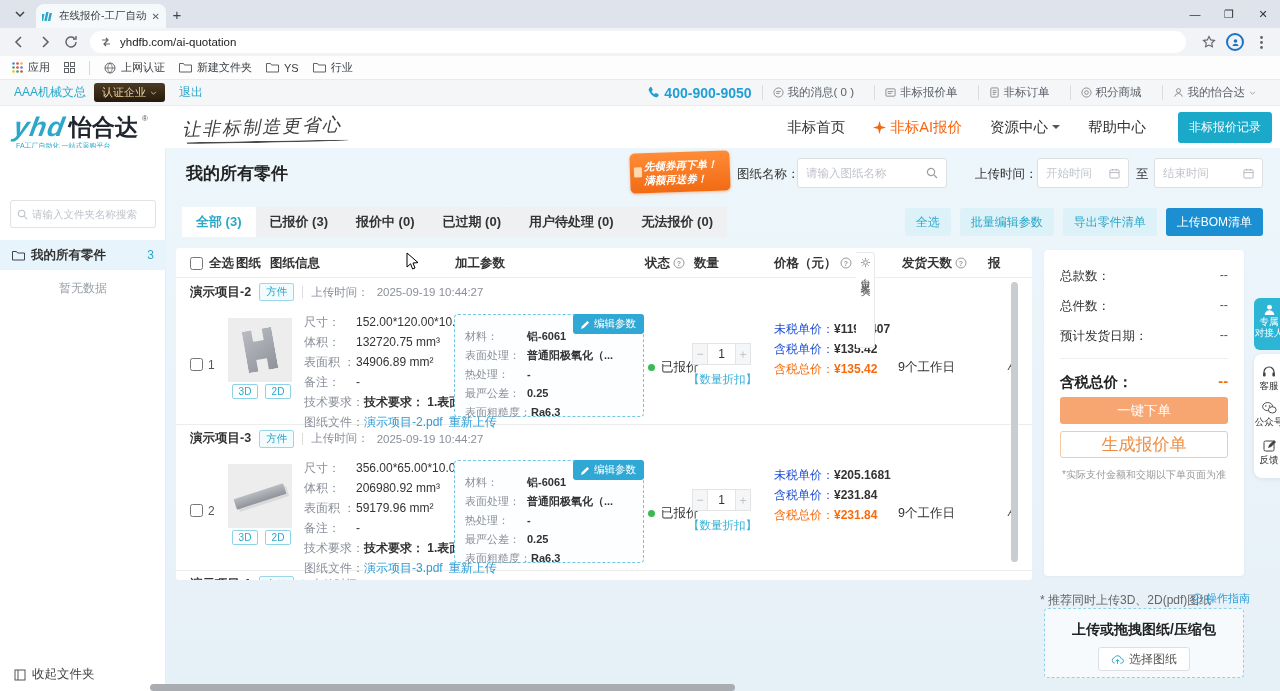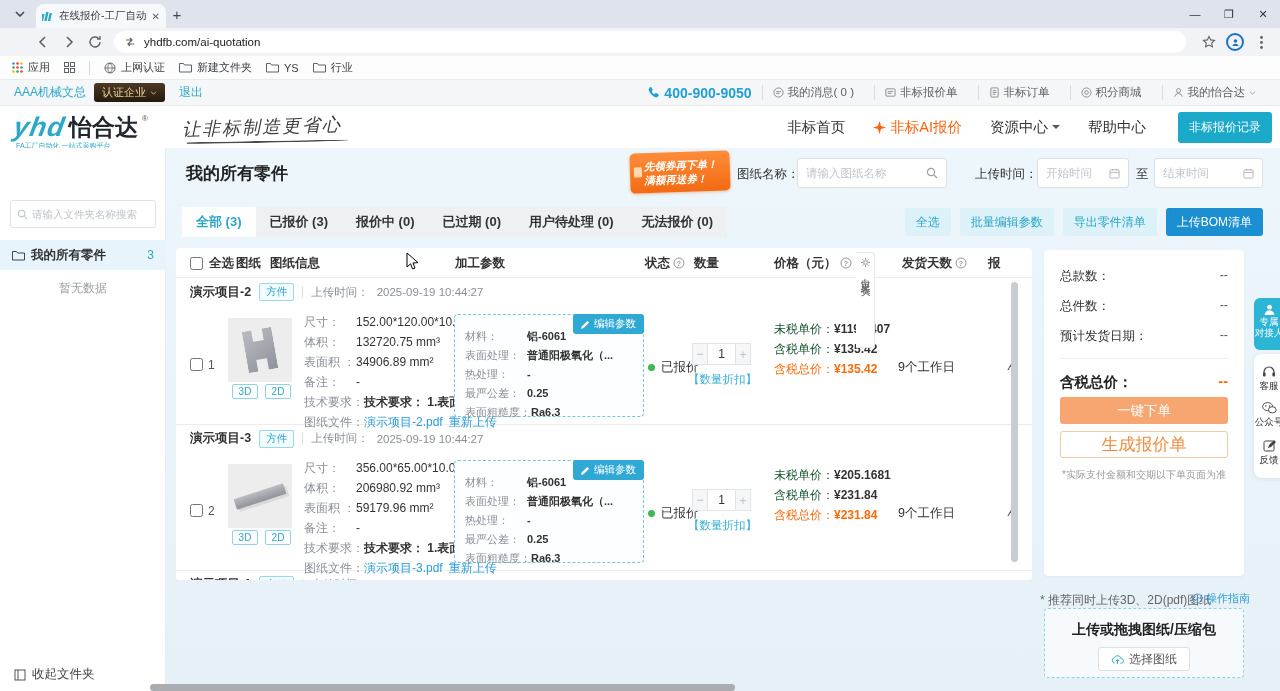--- a/index.html
+++ b/index.html
@@ -8,21 +8,21 @@
 
   
   .tabstrip { position:absolute; left:0; top:0; width:1280px; height:28px; background:#dfe4ec; display:flex; align-items:center; }
   .tab-chevron { width:24px; height:24px; margin-left:8px; display:flex; align-items:center; justify-content:center; color:#444; }
   .btab { margin-left:4px; margin-top:4px; height:24px; width:130px; background:#f6f9fc; border-radius:8px 8px 0 0; display:flex; align-items:center; padding:0 6px; gap:5px; }
   .btab .title { font-size:10.5px; color:#3c4043; white-space:nowrap; overflow:hidden; flex:1; }
   .btab .x { color:#5f6368; font-size:10px; }
   .newtab { width:22px; height:22px; display:flex; align-items:center; justify-content:center; color:#444; font-size:15px; }
   .winctl { margin-left:auto; display:flex; }
   .winctl span { width:34px; height:26px; display:flex; align-items:center; justify-content:center; color:#333; font-size:11px; }
-  .urlbar { position:absolute; left:0; top:28px; width:1280px; height:28px; background:#f1f3f6; display:flex; align-items:center;padding-left:24px; }
+  .urlbar { position:absolute; left:0; top:28px; width:1280px; height:28px; background:#f1f3f6; display:flex; align-items:center; }
   .navic { width:26px; height:26px; display:flex; align-items:center; justify-content:center; color:#5f6368; }
   .urlpill { height:22px; flex:1; margin:0 10px 0 6px; background:#fff; border-radius:12px; display:flex; align-items:center; padding:0 10px; gap:8px; }
   .urltext { font-size:11.5px; color:#202124; }
   .avatar-c { width:18px; height:18px; border-radius:50%; border:2px solid #1a73c9; display:flex; align-items:center; justify-content:center; }
   .bookmarks { position:absolute; left:0; top:56px; width:1280px; height:24px; background:#fdfdfe; border-bottom:1px solid #e8eaec; display:flex; align-items:center; gap:14px; padding-left:12px; }
   .bm { display:flex; align-items:center; gap:5px; font-size:11px; color:#3c4043; }
   .bm-sep { width:1px; height:14px; background:#d5d8db; }
 
   
   .utilbar { position:absolute; left:0; top:80px; width:1280px; height:26px; background:#f5f6f7; border-bottom:1px solid #ebebeb; display:flex; align-items:center; padding:0 14px; font-size:12px; }
@@ -111,21 +111,21 @@
   .p-val { color:#333; font-weight:bold; }
   .editbtn { position:absolute; top:-1px; right:-1px; height:20px; background:#2fa8d5; color:#fff; border:none; border-radius:3px; font-size:10.5px; display:flex; align-items:center; gap:4px; padding:0 8px; }
   .r-status { position:absolute; left:472px; top:53px; display:flex; align-items:center; gap:6px; font-size:12.5px; color:#333; }
   .dot { width:7px; height:7px; border-radius:50%; background:#3cb954; }
   .r-qty { position:absolute; left:516px; top:37px; display:flex; }
   .qbtn { width:16px; height:22px; background:#f5f6f7; border:1px solid #e3e4e6; color:#bbb; font-size:12px; display:flex; align-items:center; justify-content:center; }
   .qin { width:27px; height:22px; border:1px solid #e3e4e6; border-left:none; border-right:none; text-align:center; font-size:12px; color:#333; outline:none; }
   .r-disc { position:absolute; left:512px; top:66px; color:#3ab0d6; font-size:11.5px; }
   .r-price { position:absolute; left:598px; top:13px; font-size:12px; line-height:20px; }
   .pr-line { display:flex; white-space:nowrap; }
-  .pr-lbl { color:#14532d; }
+  .pr-lbl { color:#1d4ed8; }
   .pr-val { color:#333; font-weight:bold; }
   .pr-line.orange .pr-lbl, .pr-line.orange .pr-val { color:#fa6a0a; }
   .r-days { position:absolute; left:722px; top:53px; font-size:12.5px; color:#333; }
   .r-op { position:absolute; left:832px; top:53px; font-style:italic; color:#555; font-size:12.5px; }
   .vscroll { position:absolute; right:14px; top:34px; width:7px; height:280px; background:#c9ccd1; border-radius:4px; }
 
   
   .custab { position:absolute; left:856px; top:104px; width:19px; height:96px; background:#fff; border:1px solid #e6e8ea; border-left:none; border-radius:0 4px 4px 0; display:flex; flex-direction:column; align-items:center; padding-top:4px; gap:2px; color:#666; font-size:10px; }
   .custab .vt { writing-mode:vertical-lr; letter-spacing:2px; }
 

